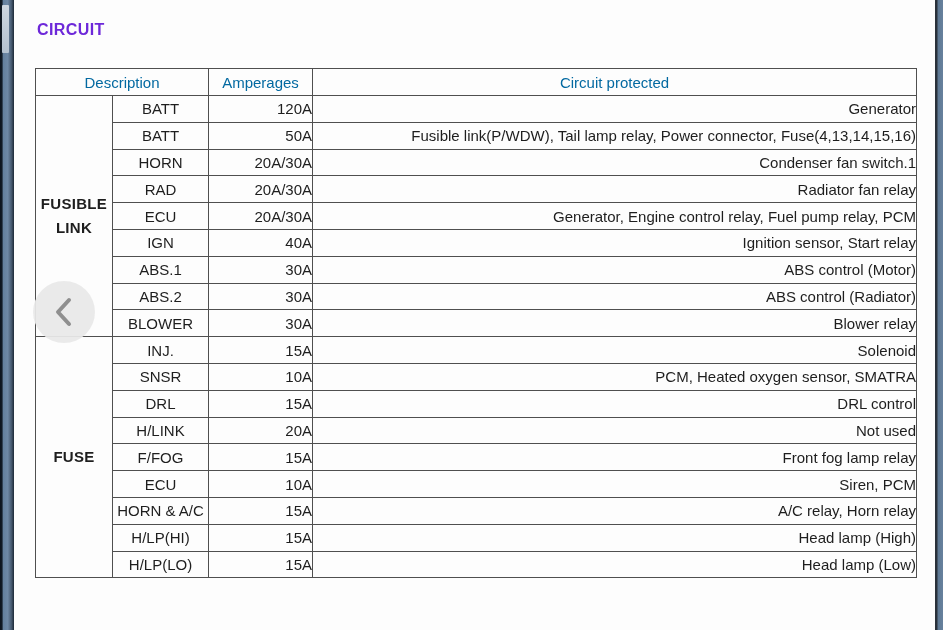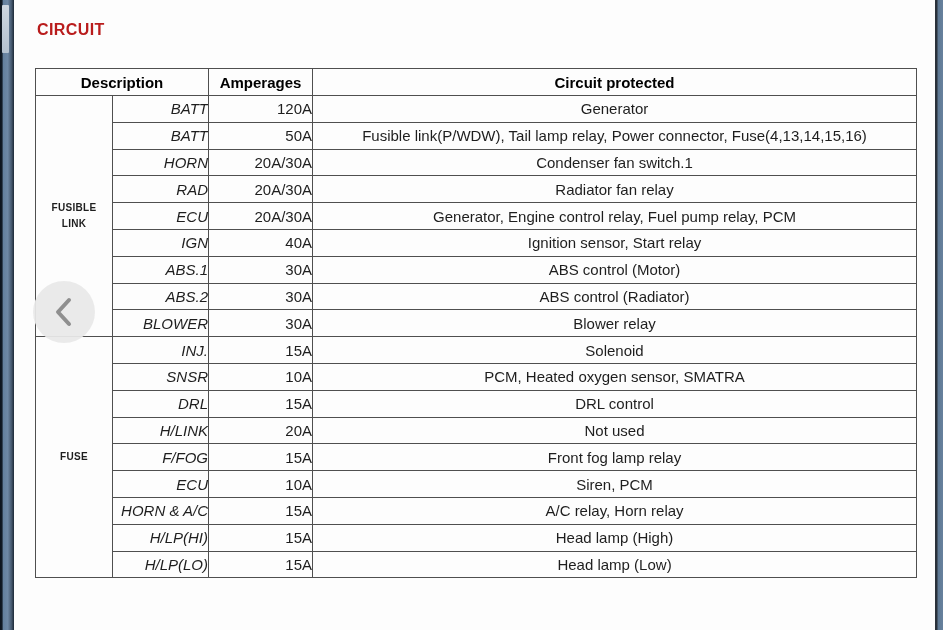--- a/index.html
+++ b/index.html
@@ -28,52 +28,52 @@
   }
   .edge-right {
     position: absolute; right: 0; top: 0;
     width: 8px; height: 630px; z-index: 2;
     background: linear-gradient(to right, #29313a 0px, #29313a 2px, #5e7994 3px, #67819d 100%);
   }
   
   .page-title {
     position: absolute; left: 37px; top: 21px;
     font-size: 16px; font-weight: bold;
-    letter-spacing: 0.4px; color: #b91c1c;
+    letter-spacing: 0.4px; color: #6d28d9;
   }
   
   .fuse-table {
     position: absolute; left: 35px; top: 68px;
     width: 881px; height: 509px;
     border-collapse: collapse;
     table-layout: fixed;
     font-size: 15px;
     z-index: 1;
   }
   .fuse-table td, .fuse-table th {
     border: 1px solid #4f4f4f;
     padding: 0;
     overflow: hidden;
     white-space: nowrap;
   }
   .fuse-table thead tr { height: 27px; }
   .fuse-table tbody tr { height: 26.8px; }
   .fuse-table th {
-    font-size: 15px; font-weight: bold;
-    text-align: center; color: #000000;
+    font-size: 15px; font-weight: normal;
+    text-align: center; color: #0369a1;
   }
   .group-label {
     font-weight: bold; text-align: center;
-    vertical-align: middle; font-size: 10px;
+    vertical-align: middle; font-size: 15px;
     line-height: 1.6; letter-spacing: 0.3px;
     white-space: normal;
   }
-  .code-cell  { text-align: right; font-style: italic; }
+  .code-cell  { text-align: center; }
   .amps-cell  { text-align: right; }
-  .circuit-cell { text-align: center; padding-left: 10px; }
+  .circuit-cell { text-align: right; padding-left: 10px; }
   
   .prev-button {
     position: absolute; left: 33px; top: 281px;
     width: 62px; height: 62px;
     border-radius: 50%;
     background: rgba(233, 233, 233, 0.94);
     border: none;
     display: flex; align-items: center; justify-content: center;
     cursor: pointer; z-index: 4;
   }

